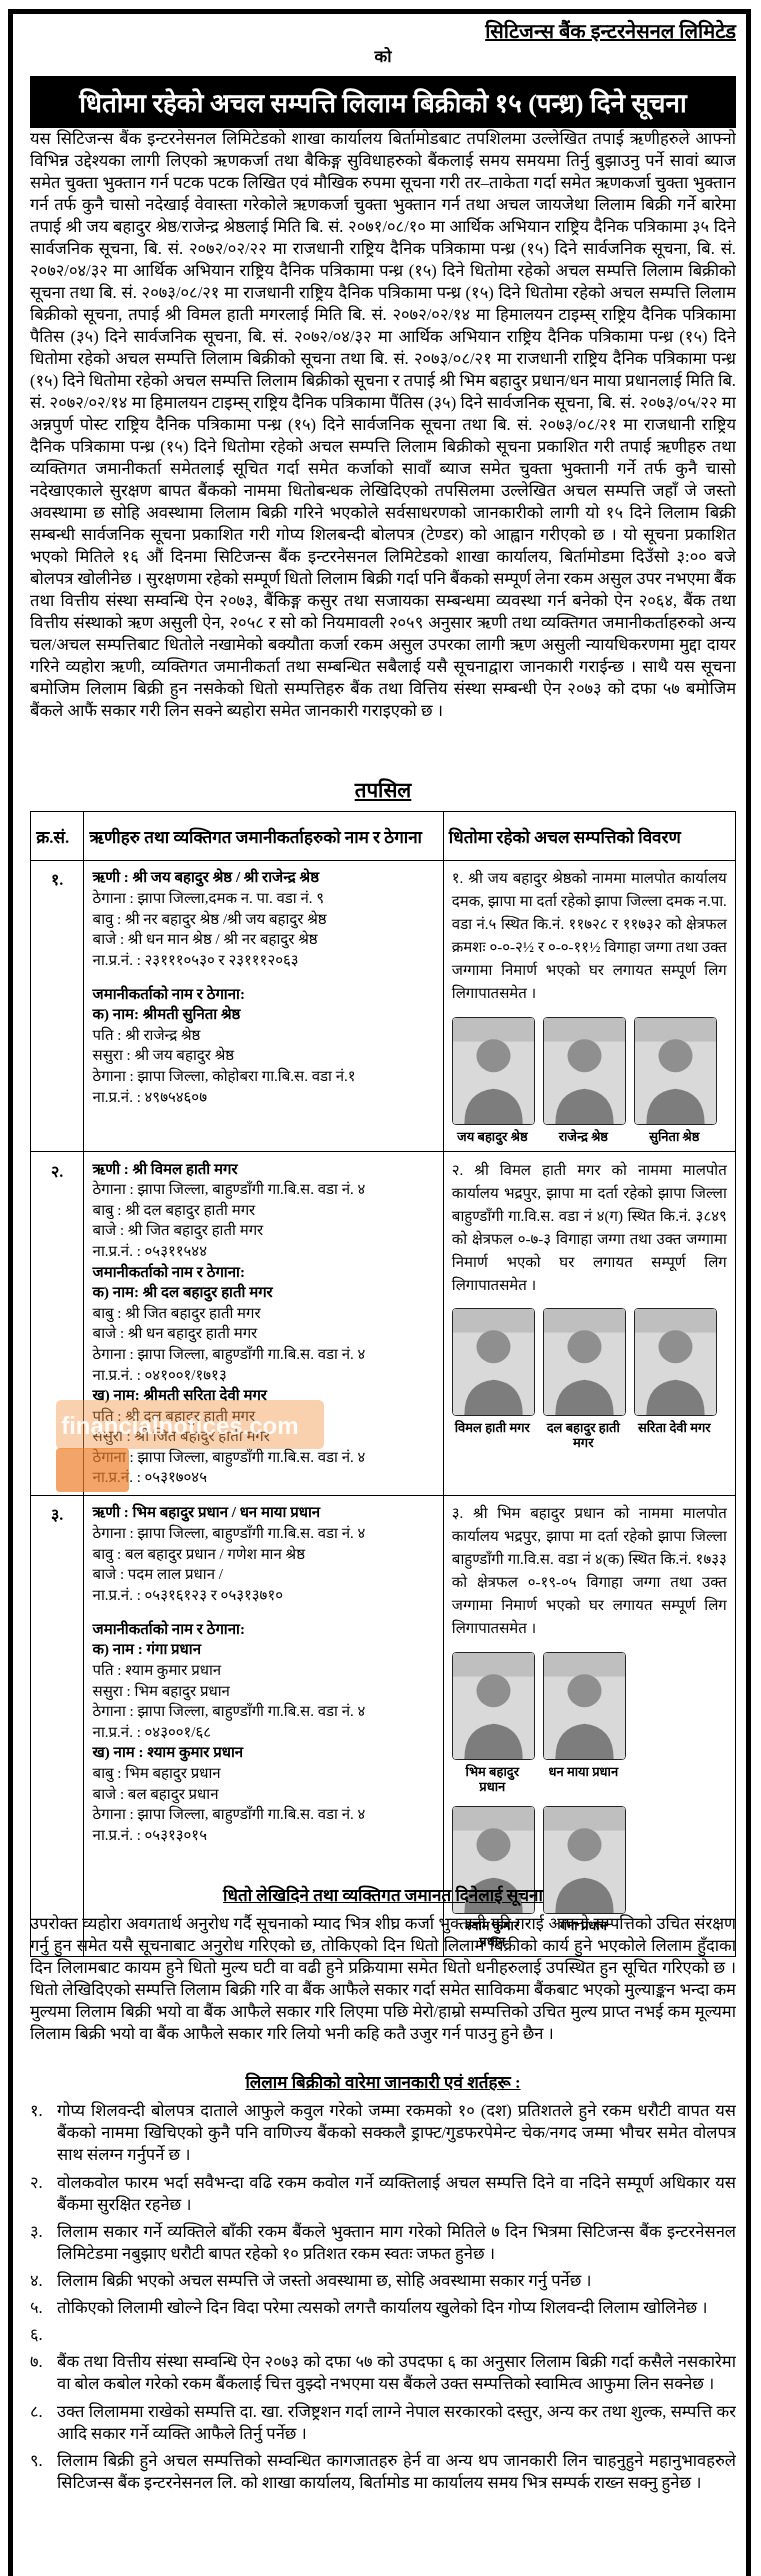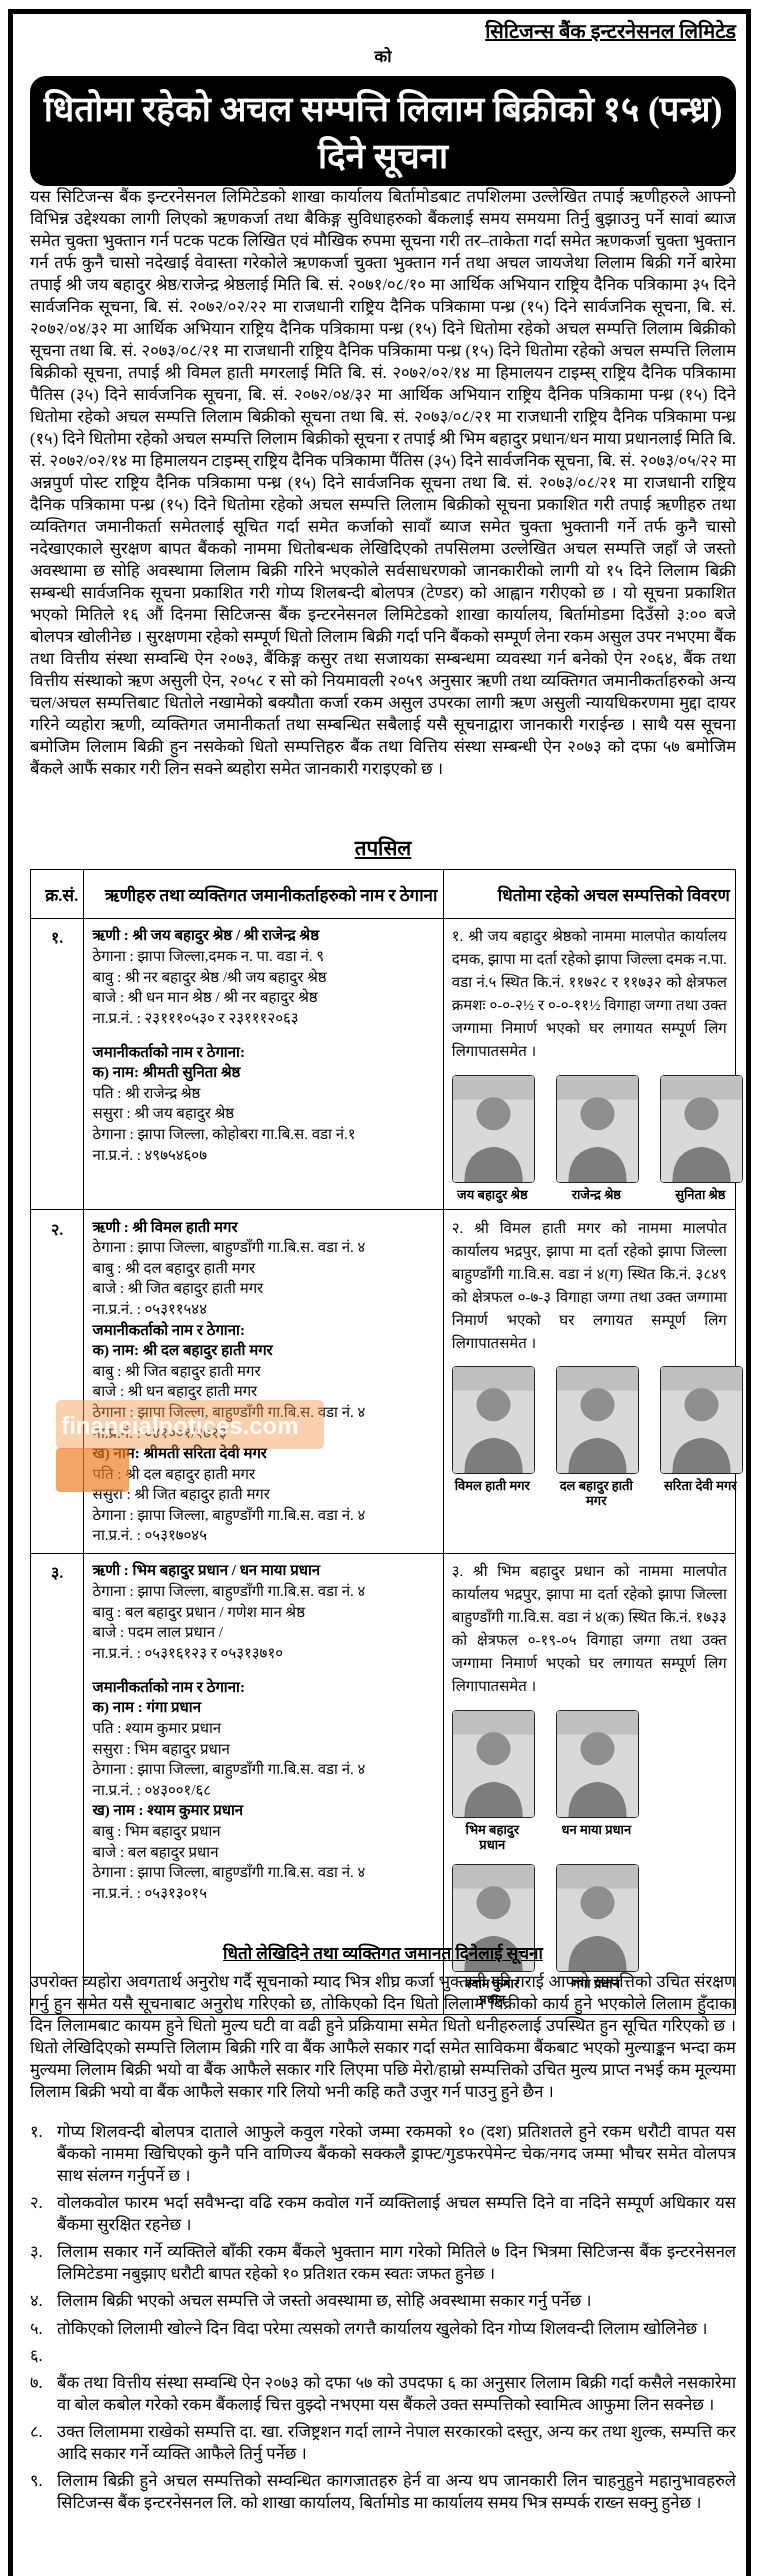--- a/index.html
+++ b/index.html
@@ -5,44 +5,44 @@
   html,body{margin:0;padding:0;background:#fff;}
   .page{position:relative;width:762px;height:2893px;background:#fff;overflow:hidden;
         font-family:"Liberation Serif","DejaVu Serif",serif;color:#000;}
   .frame{position:absolute;left:8.2px;top:9.3px;right:11.3px;bottom:11.3px;
          border:5.2px solid #000;border-bottom-width:12.4px;pointer-events:none;}
   .content{position:relative;z-index:1;padding:17.5px 26px 0 30px;}
 
   .bank-title{text-align:right;font-size:20px;font-weight:bold;line-height:27px;text-decoration:underline;}
   .ko{text-align:center;font-size:16.5px;font-weight:bold;line-height:24px;}
   .banner{margin-top:7.2px;background:#000;color:#fff;text-align:center;
-          font-size:35px;font-weight:bold;padding:8.2px 3.1px;border-radius:16px;}
+          font-size:26px;font-weight:bold;padding:8.2px 3.1px;}
   .dates{margin-top:12.4px;margin-bottom:9.3px;text-align:center;}
   .date-line{font-size:18px;font-weight:bold;line-height:29px;}
 
   .intro{height:644px;overflow:hidden;text-align:justify;
          font-size:16.5px;line-height:22px;}
 
   .tapasil{ text-align:center;font-size:20.6px;font-weight:bold;
             text-decoration:underline;margin:3.1px 0 8.2px;}
 
   .tbl-wrap{height:1061px;}
   table.tapasil-table{width:100%;border-collapse:collapse;table-layout:fixed;}
   table.tapasil-table th,table.tapasil-table td{border:1.5px solid #000;vertical-align:top;}
   th.h-sn{width:42px;} th.h-prop{width:281px;}
-  table.tapasil-table th{font-size:17px;font-weight:bold;padding:12.4px 5.2px;text-align:right;}
+  table.tapasil-table th{font-size:17px;font-weight:bold;padding:12.4px 5.2px;text-align:left;}
   th.h-sn{text-align:center;}
   td.c-sn{font-size:16px;font-weight:bold;text-align:center;padding-top:7.2px;}
   td.c-person{padding:6.2px 8.2px 7.2px;}
   .p-line{font-size:15px;line-height:20.6px;white-space:normal;}
   .p-line.bold{font-weight:bold;}
   .p-line.gap{height:13.4px;}
   td.c-prop{padding:6.2px 8.2px 7.2px;}
   .prop-text{font-size:15px;line-height:23px;text-align:justify;}
-  .photo-row{display:flex;gap:23px;margin-top:11.3px;}
+  .photo-row{display:flex;gap:10px;margin-top:11.3px;}
   figure.photo-fig{margin:0;width:81px;}
   .photo-box{width:81px;height:106px;border:1px solid #222;border-radius:4.1px;overflow:hidden;background:#dcdcdc;}
   .photo-box svg{display:block;width:100%;height:100%;}
   figcaption.photo-cap{font-size:13px;font-weight:bold;text-align:center;line-height:15.5px;margin-top:4.1px;}
 
   .sec-h{font-size:17px;font-weight:bold;text-decoration:underline;margin:10.3px 0 7.2px;text-align:center;}
   .para2{height:147px;overflow:hidden;text-align:justify;font-size:16.5px;line-height:22px;}
 
   .terms{height:412px;overflow:hidden;margin-top:3.1px;}
   .term{display:flex;margin-bottom:5.2px;}
@@ -268,20 +268,21 @@
                 </div>
               </td>
             </tr>
           </tbody>
       </table>
     </div>
 
     <div class="sec-h">धितो लेखिदिने तथा व्यक्तिगत जमानत दिनेलाई सूचना</div>
     <div class="para2">उपरोक्त व्यहोरा अवगतार्थ अनुरोध गर्दै सूचनाको म्याद भित्र शीघ्र कर्जा भुक्तानी गरि गराई आफ्नो सम्पत्तिको उचित संरक्षण गर्नु हुन समेत यसै सूचनाबाट अनुरोध गरिएको छ, तोकिएको दिन धितो लिलाम बिक्रीको कार्य हुने भएकोले लिलाम हुँदाका दिन लिलामबाट कायम हुने धितो मुल्य घटी वा वढी हुने प्रक्रियामा समेत धितो धनीहरुलाई उपस्थित हुन सूचित गरिएको छ । धितो लेखिदिएको सम्पत्ति लिलाम बिक्री गरि वा बैंक आफैले सकार गर्दा समेत साविकमा बैंकबाट भएको मुल्याङ्कन भन्दा कम मुल्यमा लिलाम बिक्री भयो वा बैंक आफैले सकार गरि लिएमा पछि मेरो/हाम्रो सम्पत्तिको उचित मुल्य प्राप्त नभई कम मूल्यमा लिलाम बिक्री भयो वा बैंक आफैले सकार गरि लियो भनी कहि कतै उजुर गर्न पाउनु हुने छैन ।</div>
 
+    <div class="sec-h">लिलाम बिक्रीको वारेमा जानकारी एवं शर्तहरू :</div>
     <div class="terms" id="terms-list">
         <div class="term">
           <span class="num">१.</span>
           <span class="txt">गोप्य शिलवन्दी बोलपत्र दाताले आफुले कवुल गरेको जम्मा रकमको १० (दश) प्रतिशतले हुने रकम धरौटी वापत यस बैंकको नाममा खिचिएको कुनै पनि वाणिज्य बैंकको सक्कलै ड्राफ्ट/गुडफरपेमेन्ट चेक/नगद जम्मा भौचर समेत वोलपत्र साथ संलग्न गर्नुपर्ने छ ।</span>
         </div>
         <div class="term">
           <span class="num">२.</span>
           <span class="txt">वोलकवोल फारम भर्दा सवैभन्दा वढि रकम कवोल गर्ने व्यक्तिलाई अचल सम्पत्ति दिने वा नदिने सम्पूर्ण अधिकार यस बैंकमा सुरक्षित रहनेछ ।</span>
         </div>
         <div class="term">

